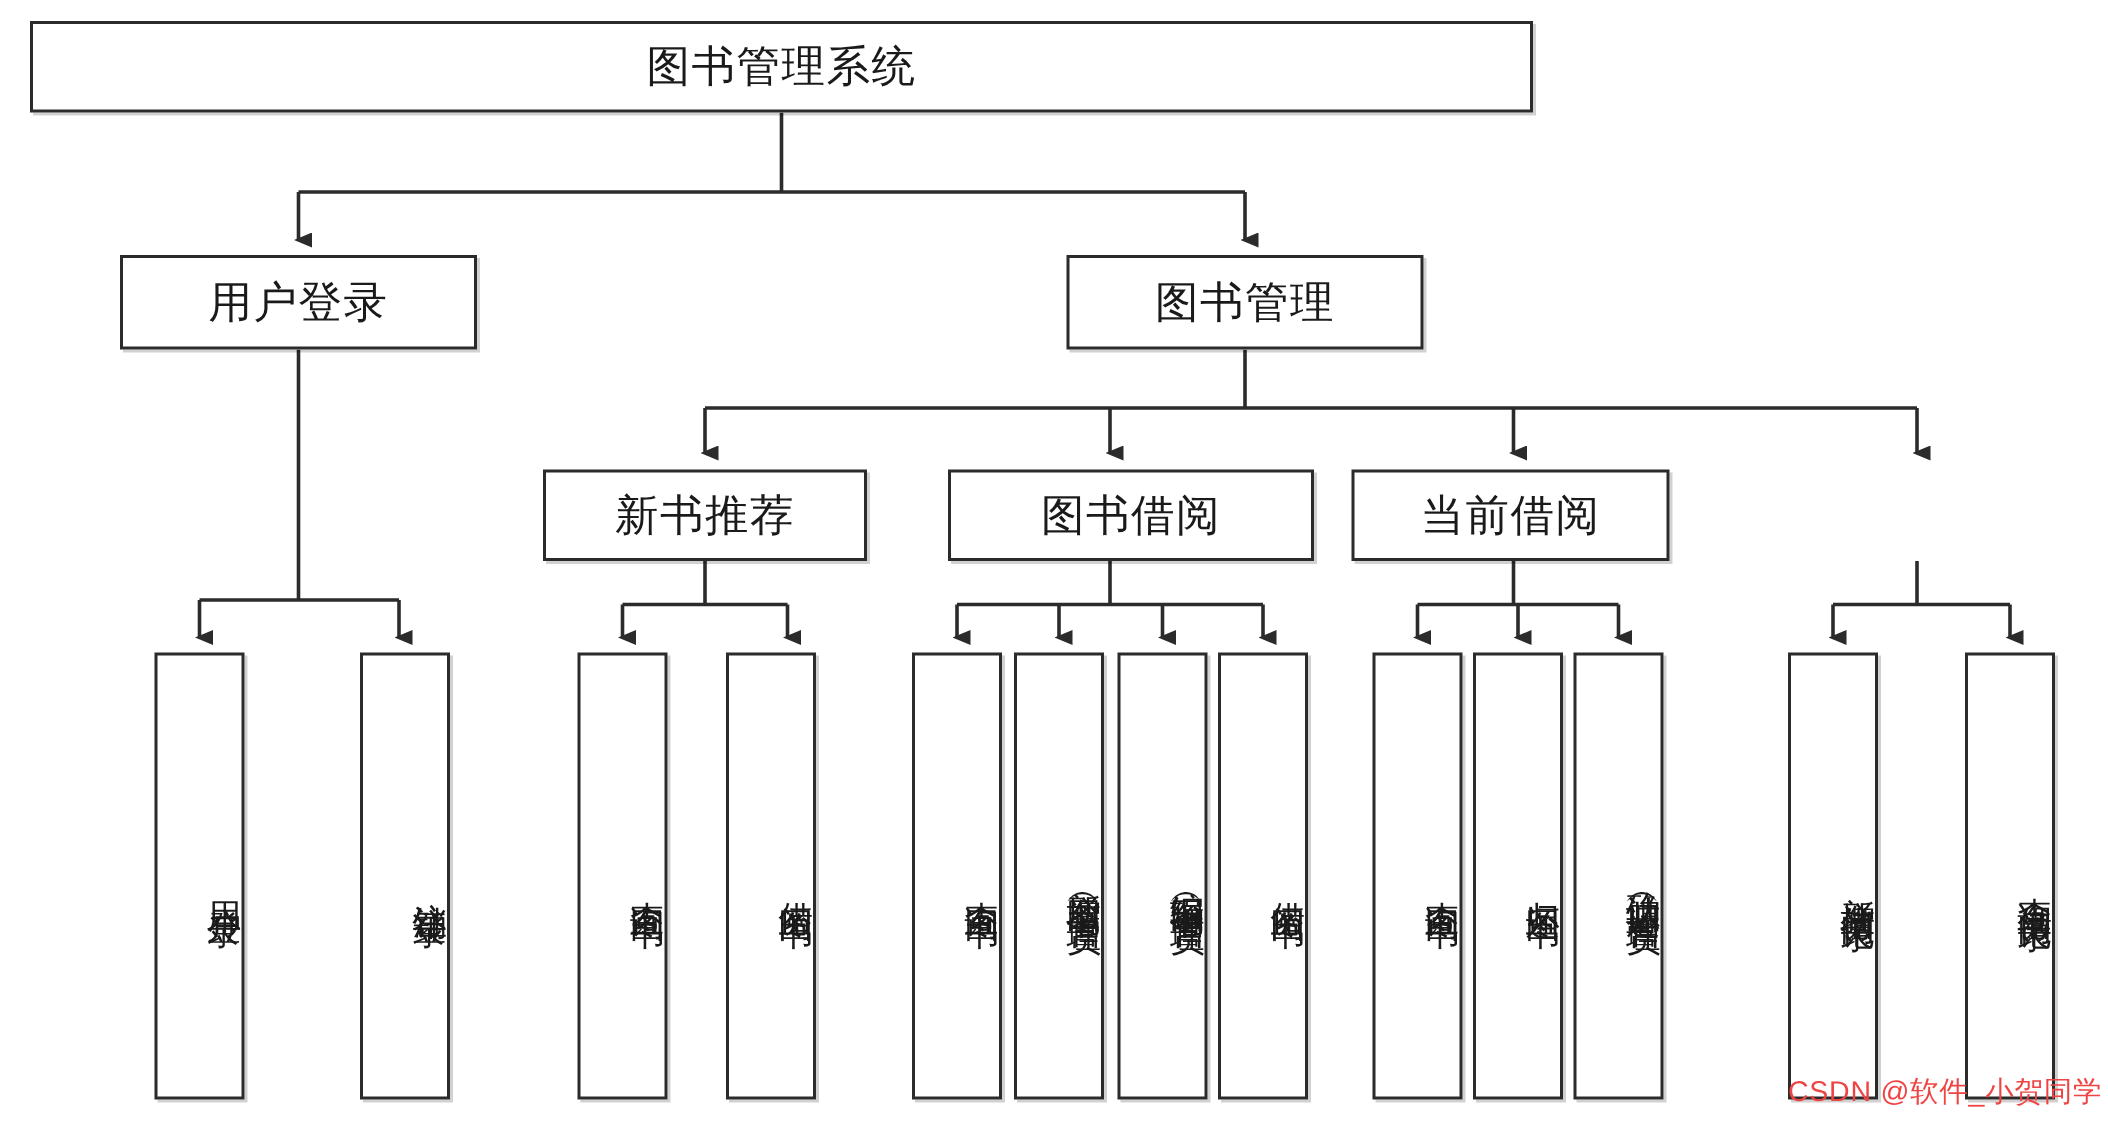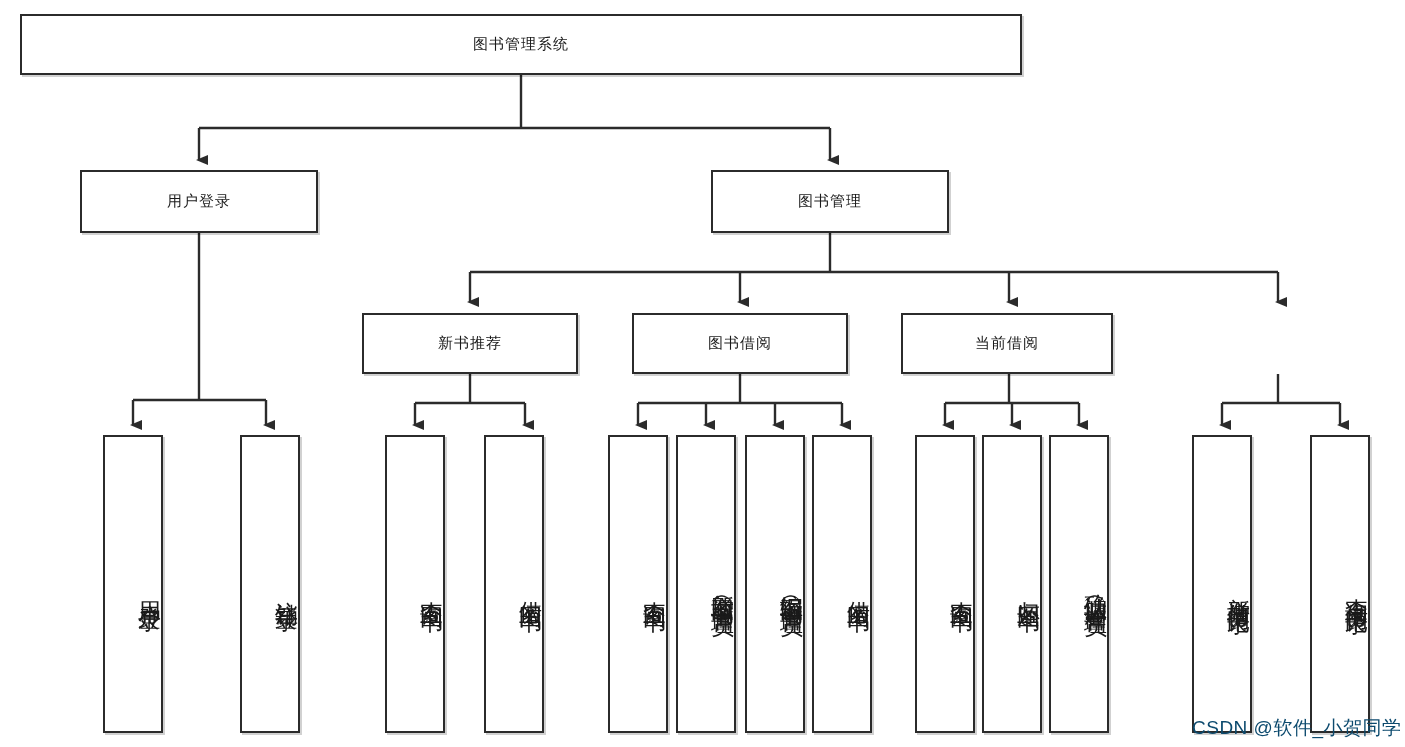--- a/index.html
+++ b/index.html
@@ -29,42 +29,42 @@
     box-sizing: border-box;
     background: #ffffff;
     border: 2.5px solid #2b2b2b;
     box-shadow: 2px 2px 0 rgba(0,0,0,0.18);
     display: flex;
     align-items: center;
     justify-content: center;
     color: #1a1a1a;
   }
   .node.horiz {
-    font-size: 15px;
+    font-size: 29px;
     letter-spacing: 1px;
   }
   .node.vert {
     writing-mode: vertical-rl;
     text-orientation: upright;
     font-size: 23px;
     letter-spacing: 3px;
     line-height: 1;
     padding-top: 10px;
     align-items: flex-start;
     justify-content: center;
   }
   .node.vert .vtext {
     writing-mode: vertical-rl;
     text-orientation: upright;
     white-space: nowrap;
   }
   .watermark {
     position: absolute;
     font-size: 19px;
-    color: #0c4a6e;
+    color: #ef4444;
     white-space: nowrap;
     letter-spacing: 0.5px;
   }
 </style>
 </head>
 <body>
 
 <div id="canvas">
 
   <svg id="wires" viewBox="0 0 1405 747">
@@ -127,21 +127,21 @@
   <div class="node horiz" style="left:80px; top:170px; width:238px; height:63px;">
     <span>用户登录</span>
   </div>
   <div class="node horiz" style="left:362px; top:313px; width:216px; height:61px;">
     <span>新书推荐</span>
   </div>
 
   <div class="node horiz" style="left:711px; top:170px; width:238px; height:63px;">
     <span>图书管理</span>
   </div>
-  <div class="node horiz" style="left:632px; top:313px; width:216px; height:61px;">
+  <div class="node horiz" style="left:632px; top:313px; width:244px; height:61px;">
     <span>图书借阅</span>
   </div>
   <div class="node horiz" style="left:901px; top:313px; width:212px; height:61px;">
     <span>当前借阅</span>
   </div>
 
   <div class="node vert" style="left:103px; top:435px; width:60px; height:298px;">
     <span class="vtext">用户登录</span>
   </div>
   <div class="node vert" style="left:240px; top:435px; width:60px; height:298px;">

